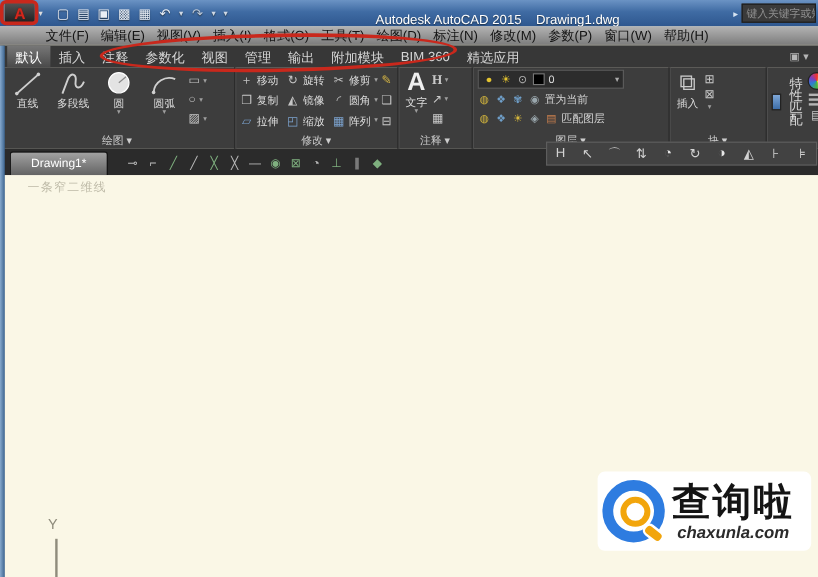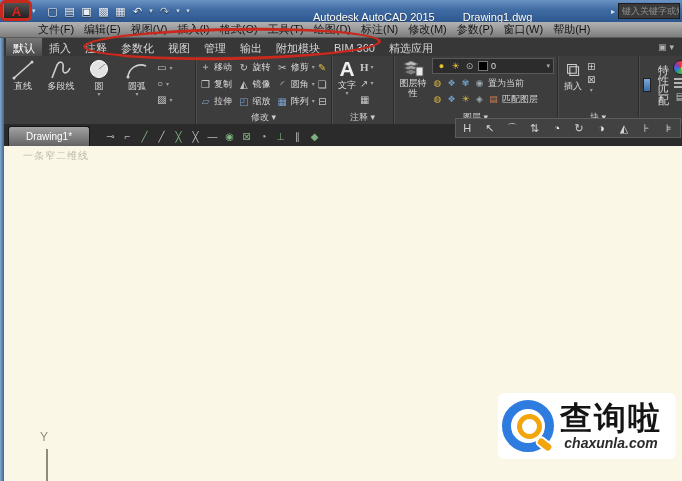--- a/index.html
+++ b/index.html
@@ -10,21 +10,21 @@
   .titlebar{position:absolute;top:0;left:0;right:0;height:22px;
     background:linear-gradient(#6b93c4 0%,#3f6ba3 45%,#2e578f 100%);
     display:flex;align-items:center;color:#fff;}
   .acad-logo{width:25px;height:18px;margin-left:3px;border:1px solid #777;border-radius:2px;
     background:linear-gradient(#555 0%,#1c1c1c 100%);display:flex;align-items:center;justify-content:center;
     font-weight:bold;font-size:13px;color:#d2281d;text-shadow:0 0 1px #7a0e08;}
   .logo-caret{color:#ddd;font-size:7px;margin-left:2px;}
   .qat{display:flex;align-items:center;gap:3px;margin-left:10px;}
   .qicon{font-size:11px;color:#e9eef5;width:14px;text-align:center;text-shadow:0 1px 1px #234;}
   .qicon.small{font-size:7px;width:7px;color:#cfd9e6;}
-  .titles{position:absolute;left:313px;top:0;height:34px;display:flex;align-items:center;gap:28px;
+  .titles{position:absolute;left:313px;top:0;height:34px;display:flex;align-items:center;gap:12px;
     font-size:11px;color:#fff;text-shadow:0 1px 1px #234;}
   .search{position:absolute;right:2px;top:3px;display:flex;align-items:center;gap:3px;}
   .search-arrow{color:#d7e4f2;font-size:8px;}
   .search-box{width:54px;height:14px;background:#3a3a3a;border:1px solid #1d1d1d;color:#909090;
     font-size:9px;line-height:14px;padding:0 3px;overflow:hidden;white-space:nowrap;}
 
   
   .menubar{position:absolute;top:22px;left:0;right:0;height:16px;
     background:linear-gradient(#b3b3b3,#8b8b8b 75%,#7d7d7d);border-bottom:1px solid #5c5c5c;
     display:flex;align-items:flex-start;padding-left:33px;box-sizing:border-box;}
@@ -239,20 +239,21 @@
           <div class="srow">
               <span>○</span>
               <span class="tcaret">▾</span>
             </div>
           <div class="srow">
               <span>▨</span>
               <span class="tcaret">▾</span>
             </div>
         </div>
       </div>
+      <div class="panel-label"><span>绘图</span> ▾</div>
     </div>
 
     <div class="panel" style="width:136px;">
       <div class="panel-body mrows">
         <div class="mrow">
           <span class="mcell">
               <span class="micon">＋</span>
               <span>移动</span>
             </span>
           <span class="mcell">
@@ -321,29 +322,20 @@
           <span class="arow">
               <span>▦</span>
             </span>
         </div>
       </div>
       <div class="panel-label"><span>注释</span> ▾</div>
     </div>
 
     <div class="panel" style="width:164px;">
       <div class="panel-body layers-body">
-        <div class="layerprops">
-          <svg width="22" height="20" viewBox="0 0 22 20">
-            <path d="M2 6 L9 3 L16 6 L9 9 Z" fill="#bdbdbd" stroke="#666"></path>
-            <path d="M2 10 L9 7 L16 10 L9 13 Z" fill="#9e9e9e" stroke="#555"></path>
-            <path d="M2 14 L9 11 L16 14 L9 17 Z" fill="#808080" stroke="#444"></path>
-            <rect x="14" y="9" width="7" height="9" fill="#e8e8e8" stroke="#555"></rect>
-          </svg>
-          <span>图层特性</span>
-        </div>
         <div class="layers-right">
           <div class="layer-dd">
             <span class="li" style="color:#e4c430;">●</span>
             <span class="li" style="color:#e4c430;">☀</span>
             <span class="li" style="color:#b5b5b5;">⊙</span>
             <span class="blk"></span>
             <span>0</span>
             <span class="dd-caret">▾</span>
           </div>
           <div class="layer-row">

